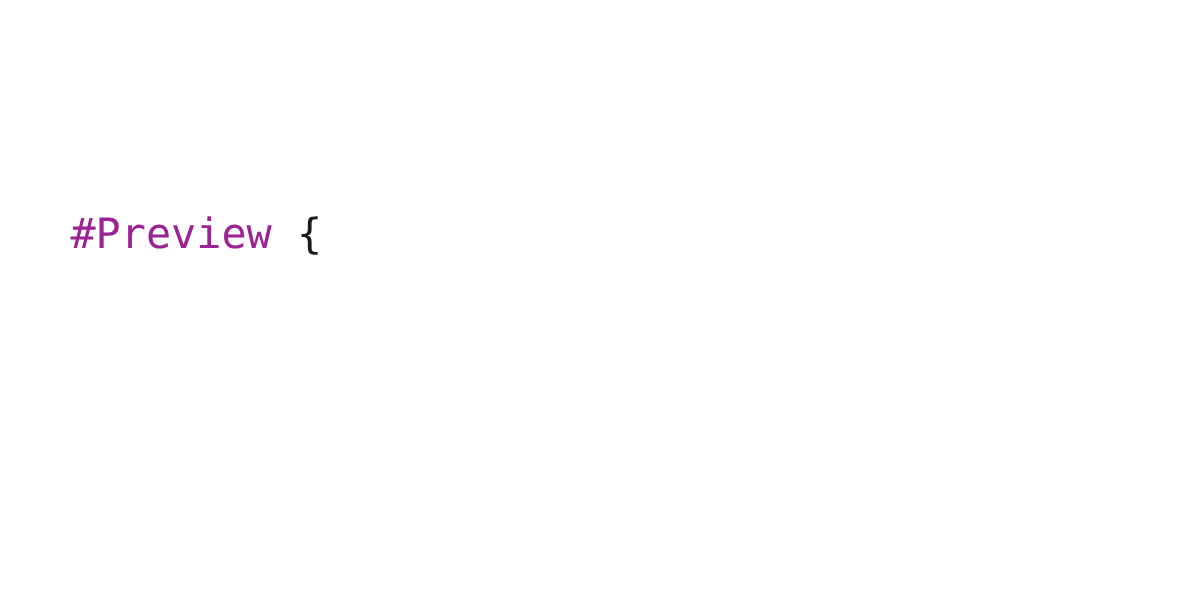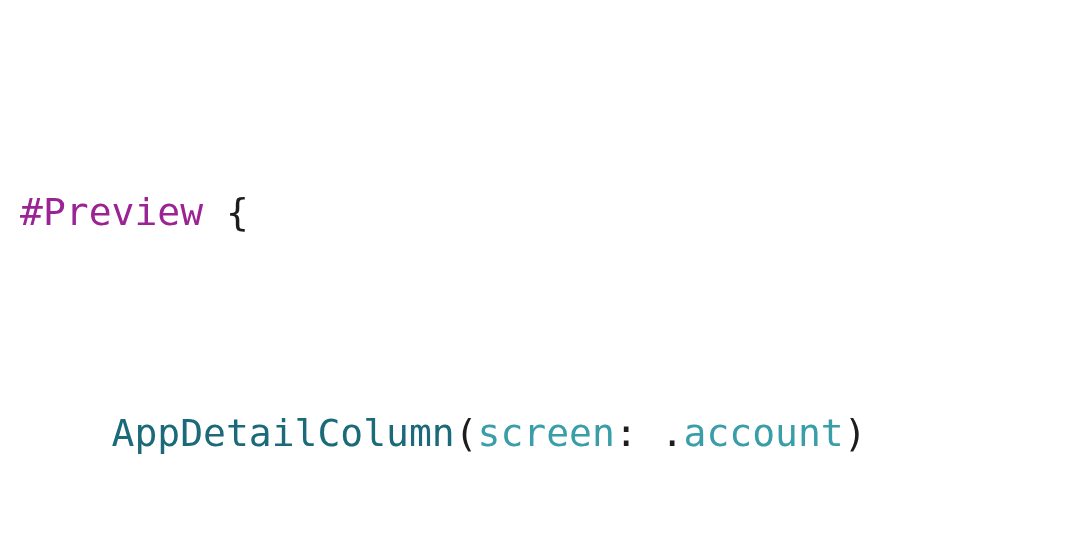--- a/index.html
+++ b/index.html
@@ -21,33 +21,32 @@
       white-space: pre;
     }
     .line {
       display: block;
       min-height: 1.45em;
     }
     .indent-1 {
       padding-left: 4ch;
     }
     
-    .macro { color: #9b2393; }      
+    .macro { color: #9b2393; margin-left: 44px; }      
     .type { color: #1b6a7a; }       
     .member { color: #3a9ea8; }     
     .punct { color: #1d1d1d; }
   </style>
 </head>
 <body>
 
 <div class="code-editor">
 
   <span class="line"><span class="macro">#Preview</span><span class="punct"> </span><span class="punct">{</span></span>
 
-  <span class="line indent-1"><span class="type">AppDetailColumn</span><span class="punct">(</span><span class="member">screen</span><span class="punct">:</span><span class="punct"> </span><span class="punct">.</span><span class="member">account</span><span class="punct">)</span></span>
 
   
 
   
 
   
 
   
 
   

